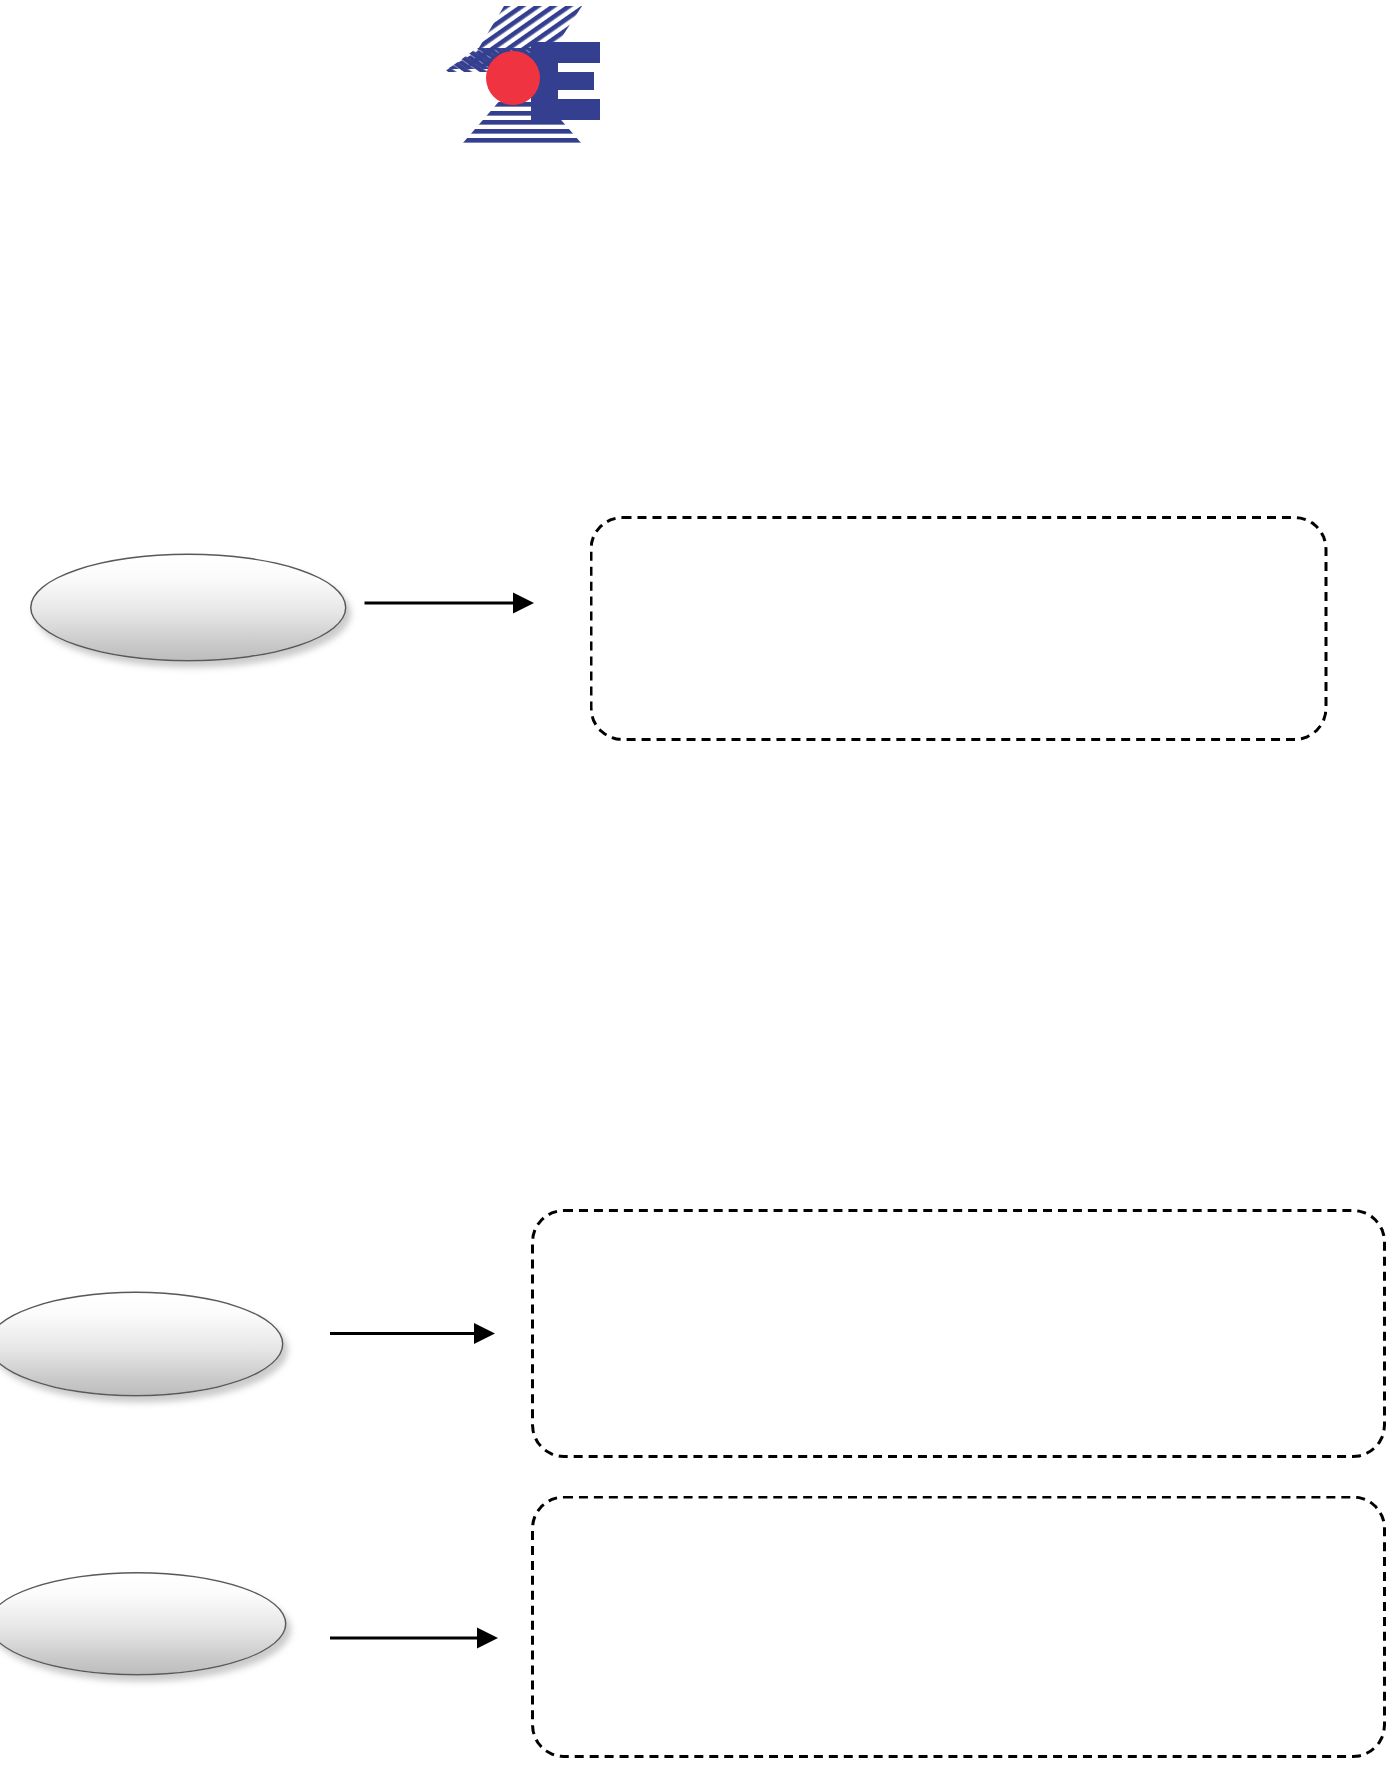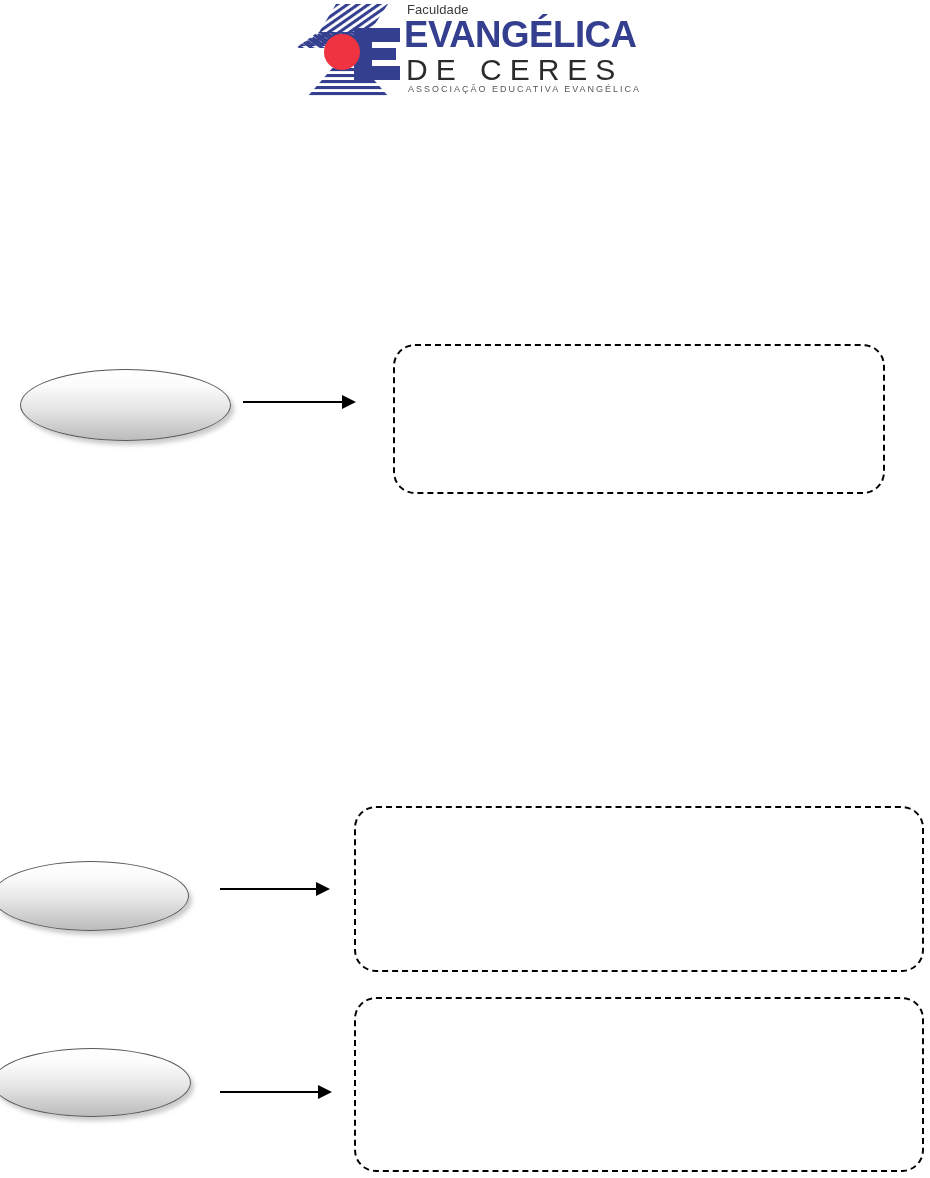--- a/index.html
+++ b/index.html
@@ -176,26 +176,20 @@
         <polygon points="0,46 50,46 72,30 22,30" fill="url(#stripes-left)"></polygon>
 
         <polygon points="52,48 92,94 12,94" fill="url(#stripes-h)"></polygon>
 
         <polygon points="58,26 104,26 104,40 76,40 76,46 100,46 100,58 76,58 76,64 104,64 104,78 58,78" fill="#343f8f"></polygon>
 
         <circle cx="46" cy="50" r="18" fill="#ef3340"></circle>
       </svg>
     </div>
 
-    <div class="logo-text">
-      <div class="lt-faculdade">Faculdade</div>
-      <div class="lt-evangelica">EVANGÉLICA</div>
-      <div class="lt-deceres">DE CERES</div>
-      <div class="lt-assoc">ASSOCIAÇÃO EDUCATIVA EVANGÉLICA</div>
-    </div>
   </div>
 
   <div class="ellipse" id="ellipse-1">
     <div class="ellipse-text"></div>
   </div>
   <div class="arrow" id="arrow-1">
     <div class="shaft" style="width:99px"></div>
     <div class="head" style="left:99px"></div>
   </div>
   <div class="dashbox" id="box-1">

